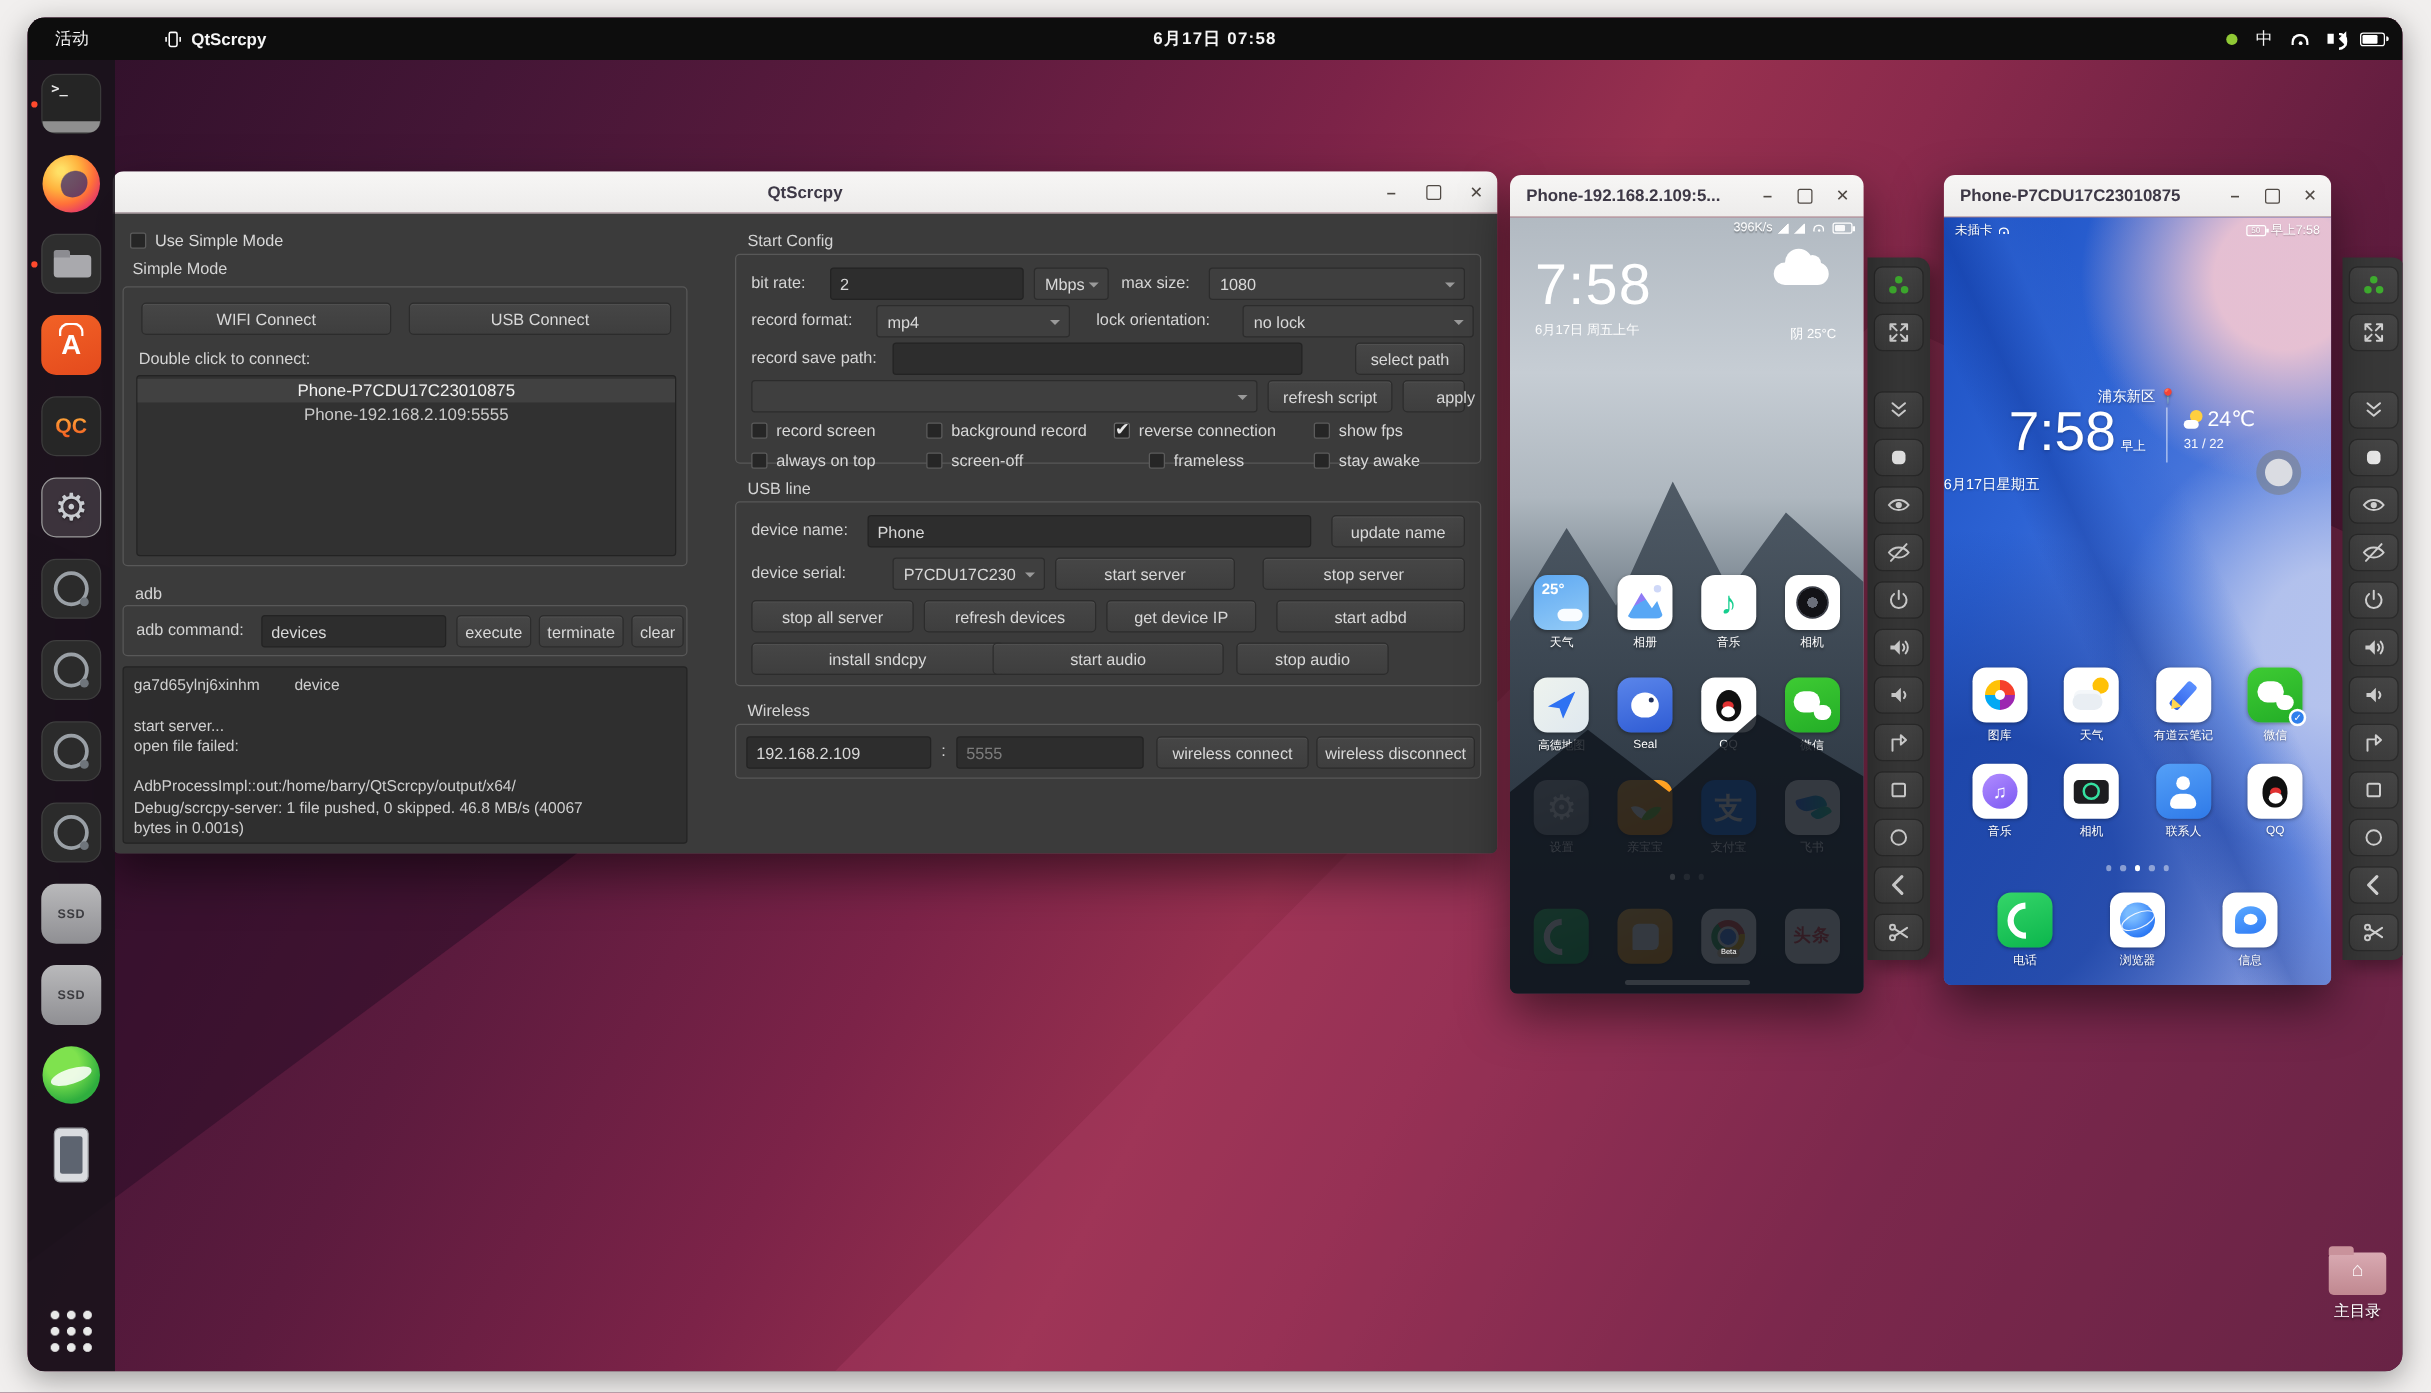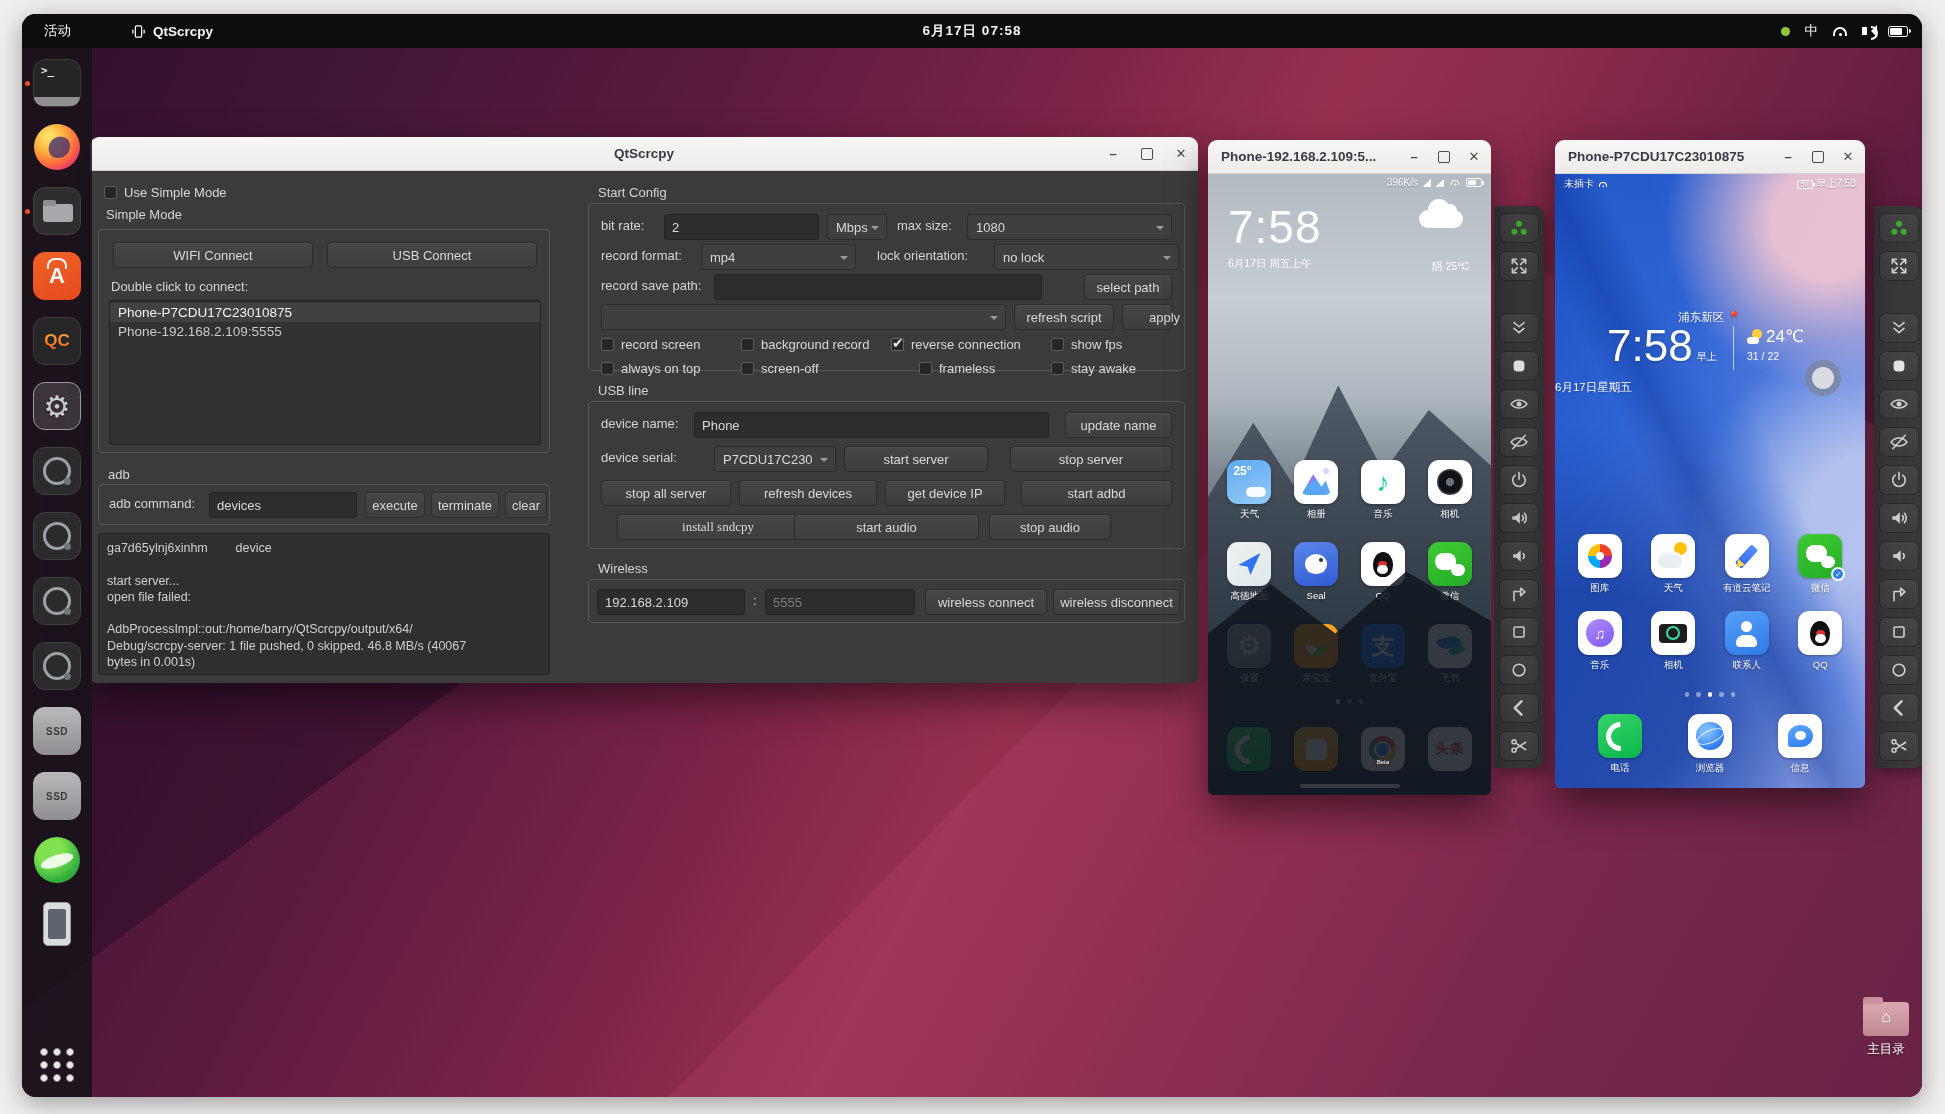--- a/index.html
+++ b/index.html
@@ -319,21 +319,21 @@
       </span>
     </div>
     <div class="qt-body">
 
       <div class="cbrow" style="left:14px; top:14px;">
         <span class="cb"></span>
         <span>Use Simple Mode</span>
       </div>
       <span class="lbl" style="left:16px; top:36px;">Simple Mode</span>
 
-      <div class="gbox" style="left:8px; top:58px; width:452px; height:224px;">
+      <div class="gbox" style="left:8px; top:58px; width:452px; height:224px;text-align:center;">
         <div class="qbtn" style="left:14px; top:12px; width:200px;">WIFI Connect</div>
         <div class="qbtn" style="left:228px; top:12px; width:210px;">USB Connect</div>
         <span class="lbl" style="left:12px; top:49px;">Double click to connect:</span>
         <div class="dlist" style="left:10px; top:70px; width:432px; height:145px;">
           <div class="row r0">Phone-P7CDU17C23010875</div>
           <div class="row r1">Phone-192.168.2.109:5555</div>
         </div>
       </div>
 
       <span class="lbl" style="left:18px; top:296px;">adb</span>
@@ -435,21 +435,21 @@
               <span class="arr"></span>
             </div>
         <div class="qbtn" style="left:255px; top:44px; width:144px;">start server</div>
         <div class="qbtn" style="left:421px; top:44px; width:162px;">stop server</div>
 
         <div class="qbtn" style="left:12px; top:78px; width:130px;">stop all server</div>
         <div class="qbtn" style="left:150px; top:78px; width:138px;">refresh devices</div>
         <div class="qbtn" style="left:296px; top:78px; width:120px;">get device IP</div>
         <div class="qbtn" style="left:432px; top:78px; width:151px;">start adbd</div>
 
-        <div class="qbtn" style="left:28px; top:112px; width:202px;font-family:Liberation Serif, serif;">install sndcpy</div>
+        <div class="qbtn" style="left:12px; top:112px; width:202px;">install sndcpy</div>
         <div class="qbtn" style="left:205px; top:112px; width:185px;">start audio</div>
         <div class="qbtn" style="left:400px; top:112px; width:122px;">stop audio</div>
       </div>
 
       <span class="lbl" style="left:508px; top:390px;">Wireless</span>
       <div class="gbox" style="left:498px; top:408px; width:597px; height:44px;">
         <input class="qin" style="left: 8px; top: 9px; width: 148px;" value="192.168.2.109">
         <span class="lbl" style="left:164px; top:13px;">:</span>
         <input class="qin" style="left: 176px; top: 9px; width: 150px;" placeholder="5555">
         <div class="qbtn" style="left:336px; top:9px; width:122px;">wireless connect</div>

